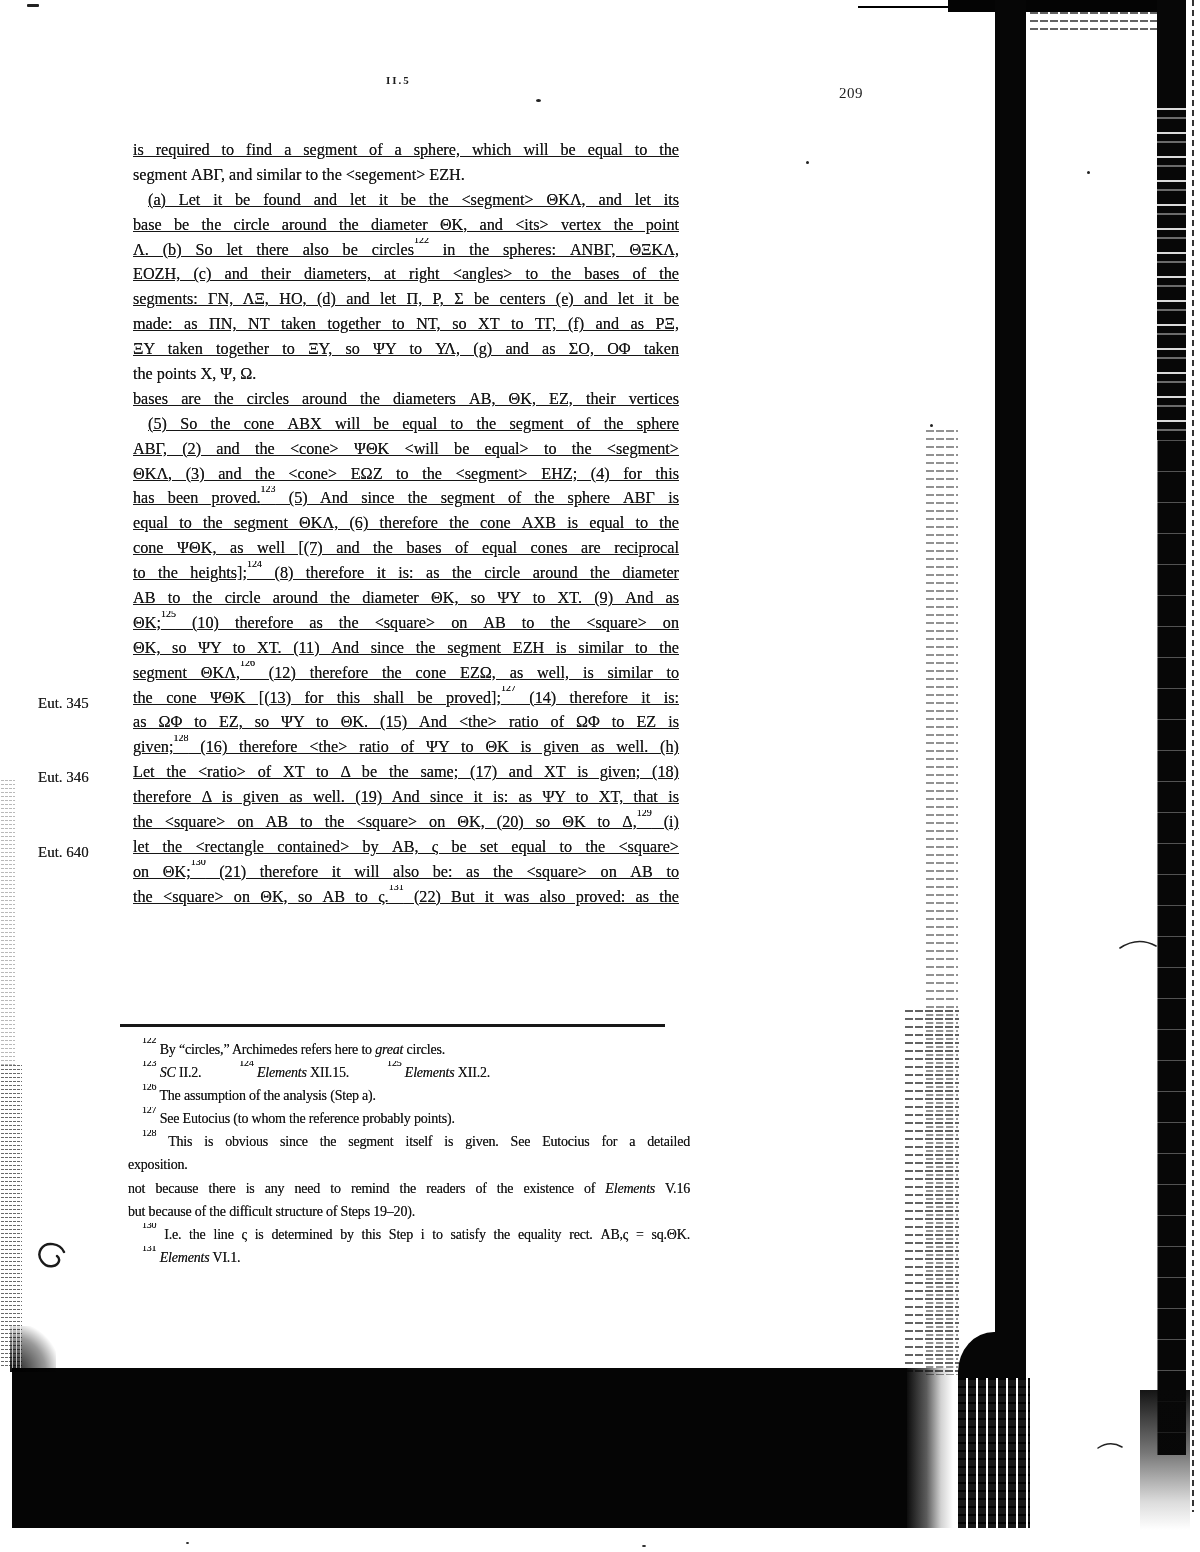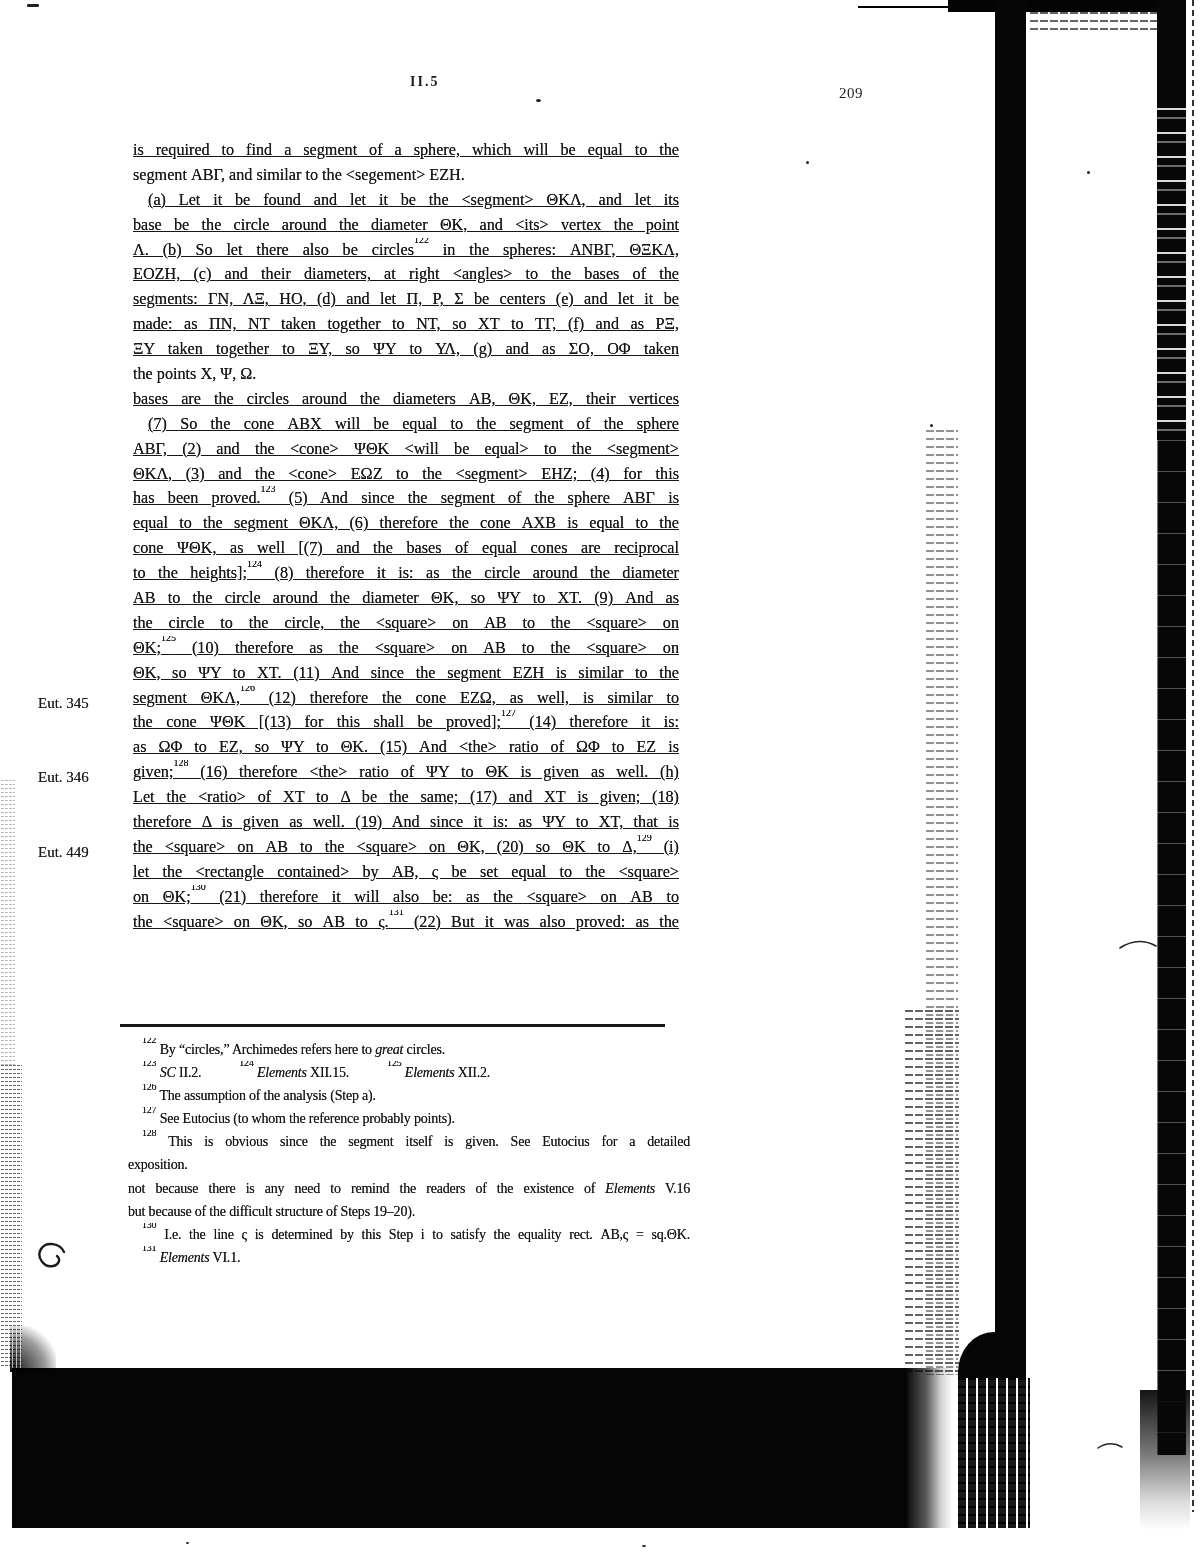--- a/index.html
+++ b/index.html
@@ -5,22 +5,22 @@
   html,body{margin:0;padding:0;}
   body{
     width:1200px;height:1552px;position:relative;overflow:hidden;
     background:#ffffff;
     font-family:"Liberation Serif","DejaVu Serif",serif;
     color:#161616;
   }
   .abs{position:absolute;}
   
   #running-head{
-    left:386px;top:74px;font-size:14px;letter-spacing:2px;
-    font-weight:bold;color:#1d1d1d;margin-left:24px;
+    left:386px;top:74px;font-size:11px;letter-spacing:2px;
+    font-weight:bold;color:#1d1d1d;
   }
   #page-number{left:839px;top:85px;font-size:15px;color:#1d1d1d;letter-spacing:.5px;}
   
   #body-text{
     left:133px;top:138px;width:546px;
     font-size:16.2px;line-height:24.9px;
     text-shadow:0 0 .45px rgba(0,0,0,.75);
   }
   .tline{height:24.9px;overflow:hidden;white-space:normal;}
   .tline.j{text-align:justify;text-align-last:justify;text-decoration:underline;}
@@ -83,43 +83,42 @@
   .scribble{position:absolute;}
 </style>
 </head>
 <body>
 
 <div class="abs" id="running-head">II.5</div>
 <div class="abs" id="page-number">209</div>
 
 <div class="abs margin-note" style="top:695px">Eut. 345</div>
 <div class="abs margin-note" style="top:769px">Eut. 346</div>
-<div class="abs margin-note" style="top:844px">Eut. 449</div>
+<div class="abs margin-note" style="top:844px">Eut. 640</div>
 
 <div class="abs" id="body-text">
     <div class="tline j">is required to find a segment of a sphere, which will be equal to the</div>
     <div class="tline">segment ΑΒΓ, and similar to the &lt;segement&gt; ΕΖΗ.</div>
     <div class="tline j ind">(a) Let it be found and let it be the &lt;segment&gt; ΘΚΛ, and let its</div>
     <div class="tline j">base be the circle around the diameter ΘΚ, and &lt;its&gt; vertex the point</div>
     <div class="tline j">Λ. (b) So let there also be circles<sup>122</sup> in the spheres: ΑΝΒΓ, ΘΞΚΛ,</div>
     <div class="tline j">ΕΟΖΗ, (c) and their diameters, at right &lt;angles&gt; to the bases of the</div>
     <div class="tline j">segments: ΓΝ, ΛΞ, ΗΟ, (d) and let Π, Ρ, Σ be centers (e) and let it be</div>
     <div class="tline j">made: as ΠΝ, ΝΤ taken together to ΝΤ, so ΧΤ to ΤΓ, (f) and as ΡΞ,</div>
     <div class="tline j">ΞΥ taken together to ΞΥ, so ΨΥ to ΥΛ, (g) and as ΣΟ, ΟΦ taken</div>
     <div class="tline">the points Χ, Ψ, Ω.</div>
     <div class="tline j">bases are the circles around the diameters ΑΒ, ΘΚ, ΕΖ, their vertices</div>
-    <div class="tline j ind">(7) So the cone ΑΒΧ will be equal to the segment of the sphere</div>
+    <div class="tline j ind">(5) So the cone ΑΒΧ will be equal to the segment of the sphere</div>
     <div class="tline j">ΑΒΓ, (2) and the &lt;cone&gt; ΨΘΚ &lt;will be equal&gt; to the &lt;segment&gt;</div>
     <div class="tline j">ΘΚΛ, (3) and the &lt;cone&gt; ΕΩΖ to the &lt;segment&gt; ΕΗΖ; (4) for this</div>
     <div class="tline j">has been proved.<sup>123</sup> (5) And since the segment of the sphere ΑΒΓ is</div>
     <div class="tline j">equal to the segment ΘΚΛ, (6) therefore the cone ΑΧΒ is equal to the</div>
     <div class="tline j">cone ΨΘΚ, as well [(7) and the bases of equal cones are reciprocal</div>
     <div class="tline j">to the heights];<sup>124</sup> (8) therefore it is: as the circle around the diameter</div>
     <div class="tline j">ΑΒ to the circle around the diameter ΘΚ, so ΨΥ to ΧΤ. (9) And as</div>
-    <div class="tline j">the circle to the circle, the &lt;square&gt; on ΑΒ to the &lt;square&gt; on</div>
     <div class="tline j">ΘΚ;<sup>125</sup> (10) therefore as the &lt;square&gt; on ΑΒ to the &lt;square&gt; on</div>
     <div class="tline j">ΘΚ, so ΨΥ to ΧΤ. (11) And since the segment ΕΖΗ is similar to the</div>
     <div class="tline j">segment ΘΚΛ,<sup>126</sup> (12) therefore the cone ΕΖΩ, as well, is similar to</div>
     <div class="tline j">the cone ΨΘΚ [(13) for this shall be proved];<sup>127</sup> (14) therefore it is:</div>
     <div class="tline j">as ΩΦ to ΕΖ, so ΨΥ to ΘΚ. (15) And &lt;the&gt; ratio of ΩΦ to ΕΖ is</div>
     <div class="tline j">given;<sup>128</sup> (16) therefore &lt;the&gt; ratio of ΨΥ to ΘΚ is given as well. (h)</div>
     <div class="tline j">Let the &lt;ratio&gt; of ΧΤ to Δ be the same; (17) and ΧΤ is given; (18)</div>
     <div class="tline j">therefore Δ is given as well. (19) And since it is: as ΨΥ to ΧΤ, that is</div>
     <div class="tline j">the &lt;square&gt; on ΑΒ to the &lt;square&gt; on ΘΚ, (20) so ΘΚ to Δ,<sup>129</sup> (i)</div>
     <div class="tline j">let the &lt;rectangle contained&gt; by ΑΒ, ς be set equal to the &lt;square&gt;</div>

